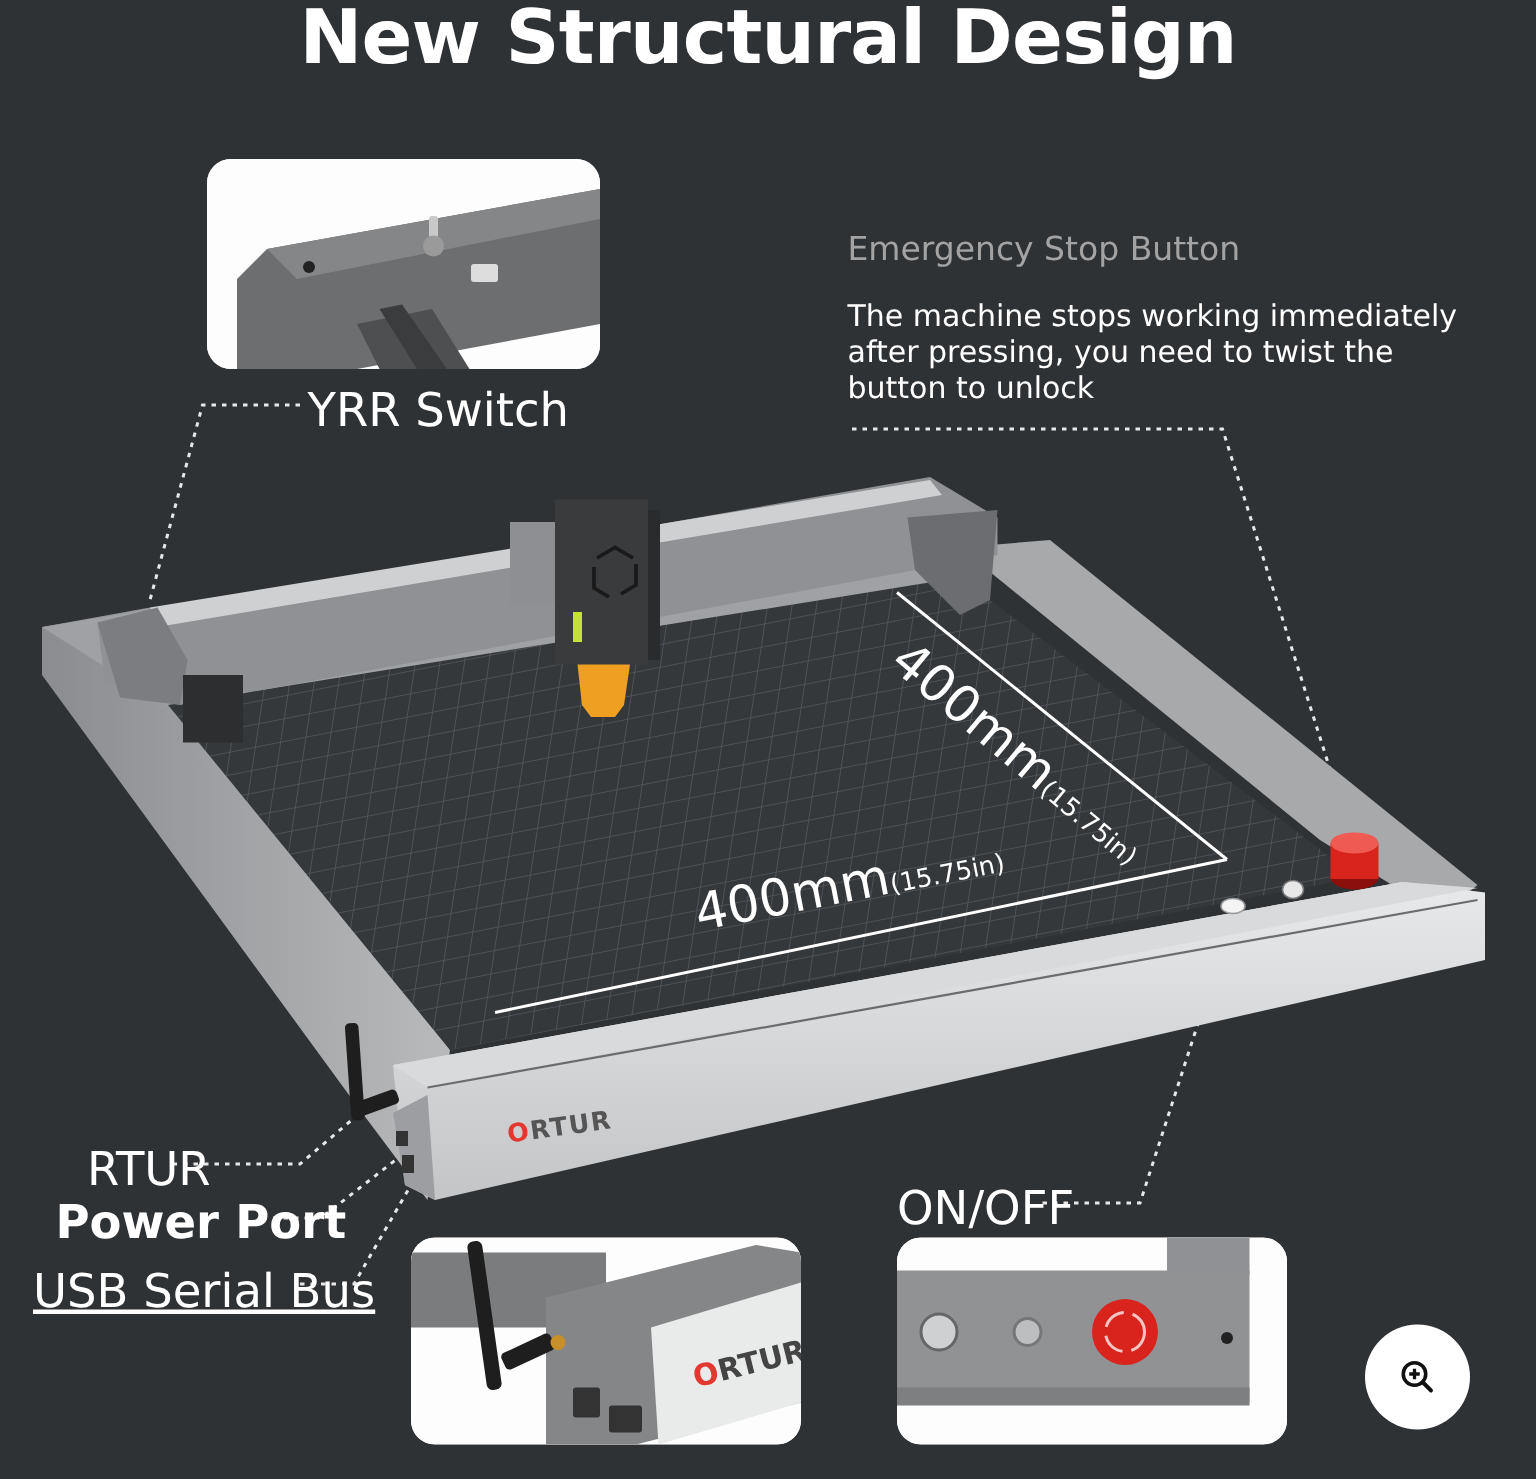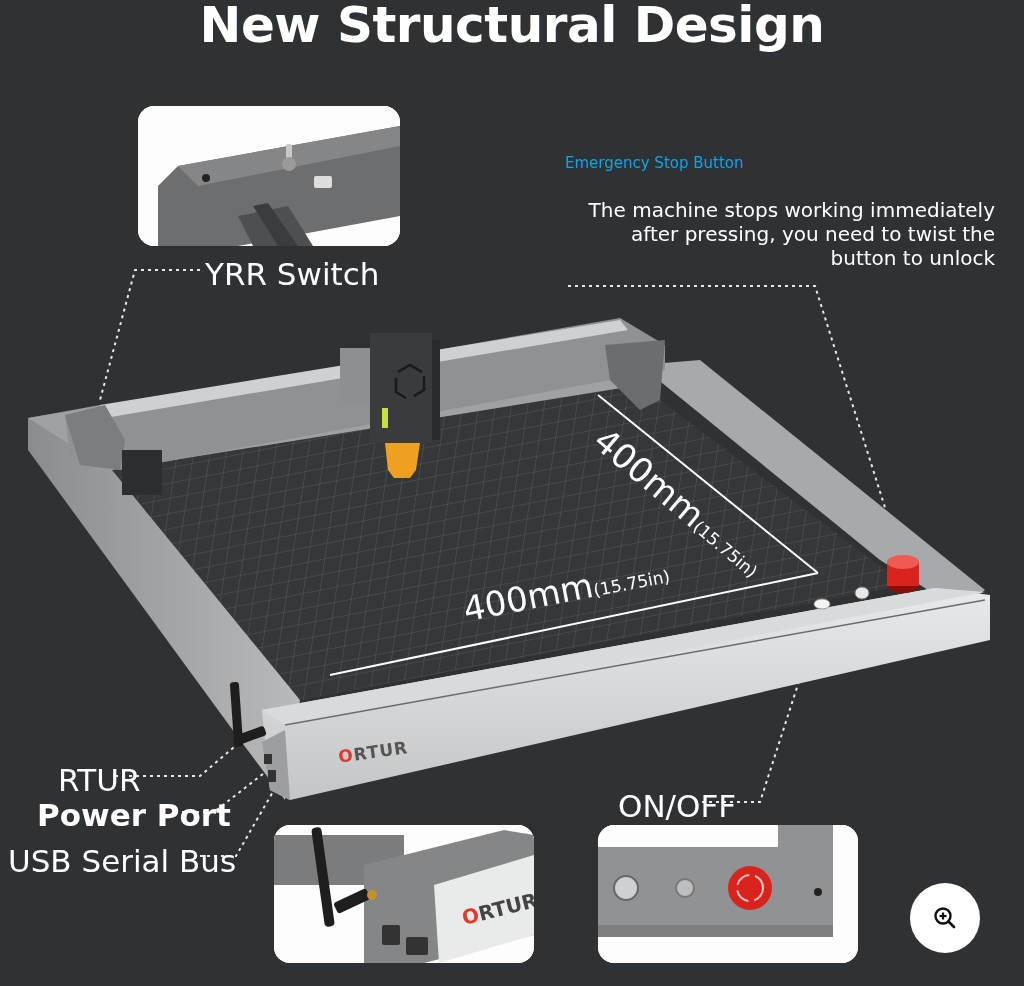--- a/index.html
+++ b/index.html
@@ -1,21 +1,21 @@
 <!DOCTYPE html>
 <html><head>
 <meta charset="utf-8">
 <style>
   html,body{margin:0;padding:0;}
   body{width:1024px;height:986px;background:#2f3235;overflow:hidden;position:relative;font-family:"DejaVu Sans","Liberation Sans",sans-serif;color:#fff;}
   .abs{position:absolute;}
   .title{left:0;width:1024px;top:-4px;text-align:center;font-size:50px;font-weight:bold;letter-spacing:-0.5px;color:#fff;}
   .label{font-size:31px;color:#fff;white-space:nowrap;}
-  .heading{font-size:15px;color:#0ea5e9;}
-  .desc{font-size:20px;line-height:24px;color:#fff;width:430px;text-align:right;}
+  .heading{font-size:22px;color:#a3a3a3;}
+  .desc{font-size:20px;line-height:24px;color:#fff;width:430px;}
   .card{background:#fff;border-radius:16px;overflow:hidden;}
   svg{display:block;}
   .zoom-btn{left:910px;top:883px;width:70px;height:70px;border-radius:50%;background:#fff;display:flex;align-items:center;justify-content:center;cursor:pointer;}
   .dim{font-size:34px;color:#fff;white-space:nowrap;}
   .dim small{font-size:17px;}
 </style>
 </head>
 <body>
 
 <div class="abs title">New Structural Design</div>
@@ -118,23 +118,23 @@
 <div class="abs dim" style="left:612px;top:420px;transform:rotate(40deg);transform-origin:left top;">
   <span>400mm</span><small>(15.75in)</small>
 </div>
 
 <div class="abs" style="left:338px;top:742px;font-size:17px;font-weight:bold;color:#555;transform:rotate(-8deg);letter-spacing:1px;">
   <span style="color:#e2382f;">O</span><span>RTUR</span>
 </div>
 
 <div class="abs label" style="left:58px;top:762px;">RTUR</div>
 <div class="abs label" style="left:37px;top:797px;font-weight:bold;">Power Port</div>
-<div class="abs label" style="left:8px;top:843px;">USB Serial Bus</div>
+<div class="abs label" style="left:22px;top:843px;text-decoration:underline;">USB Serial Bus</div>
 
-<div class="abs label" style="left:598px;top:788px;margin-left:20px;">ON/OFF</div>
+<div class="abs label" style="left:598px;top:788px;">ON/OFF</div>
 
 <div class="abs card" style="left:274px;top:825px;width:260px;height:138px;">
   <svg width="260" height="138" viewBox="0 0 260 138">
     <rect width="260" height="138" fill="#fdfdfd"></rect>
     <polygon points="0,10 130,10 130,60 0,60" fill="#7a7c7e"></polygon>
     <polygon points="90,40 230,5 260,10 260,110 150,138 90,138" fill="#848688"></polygon>
     <polygon points="160,60 260,30 260,110 165,138" fill="#e9eaea"></polygon>
     <rect x="44" y="2" width="10" height="100" rx="4" fill="#1e1e1e" transform="rotate(-8 49 52)"></rect>
     <rect x="60" y="70" width="36" height="12" rx="3" fill="#1e1e1e" transform="rotate(-25 78 76)"></rect>
     <circle cx="98" cy="70" r="5" fill="#c8902a"></circle>

